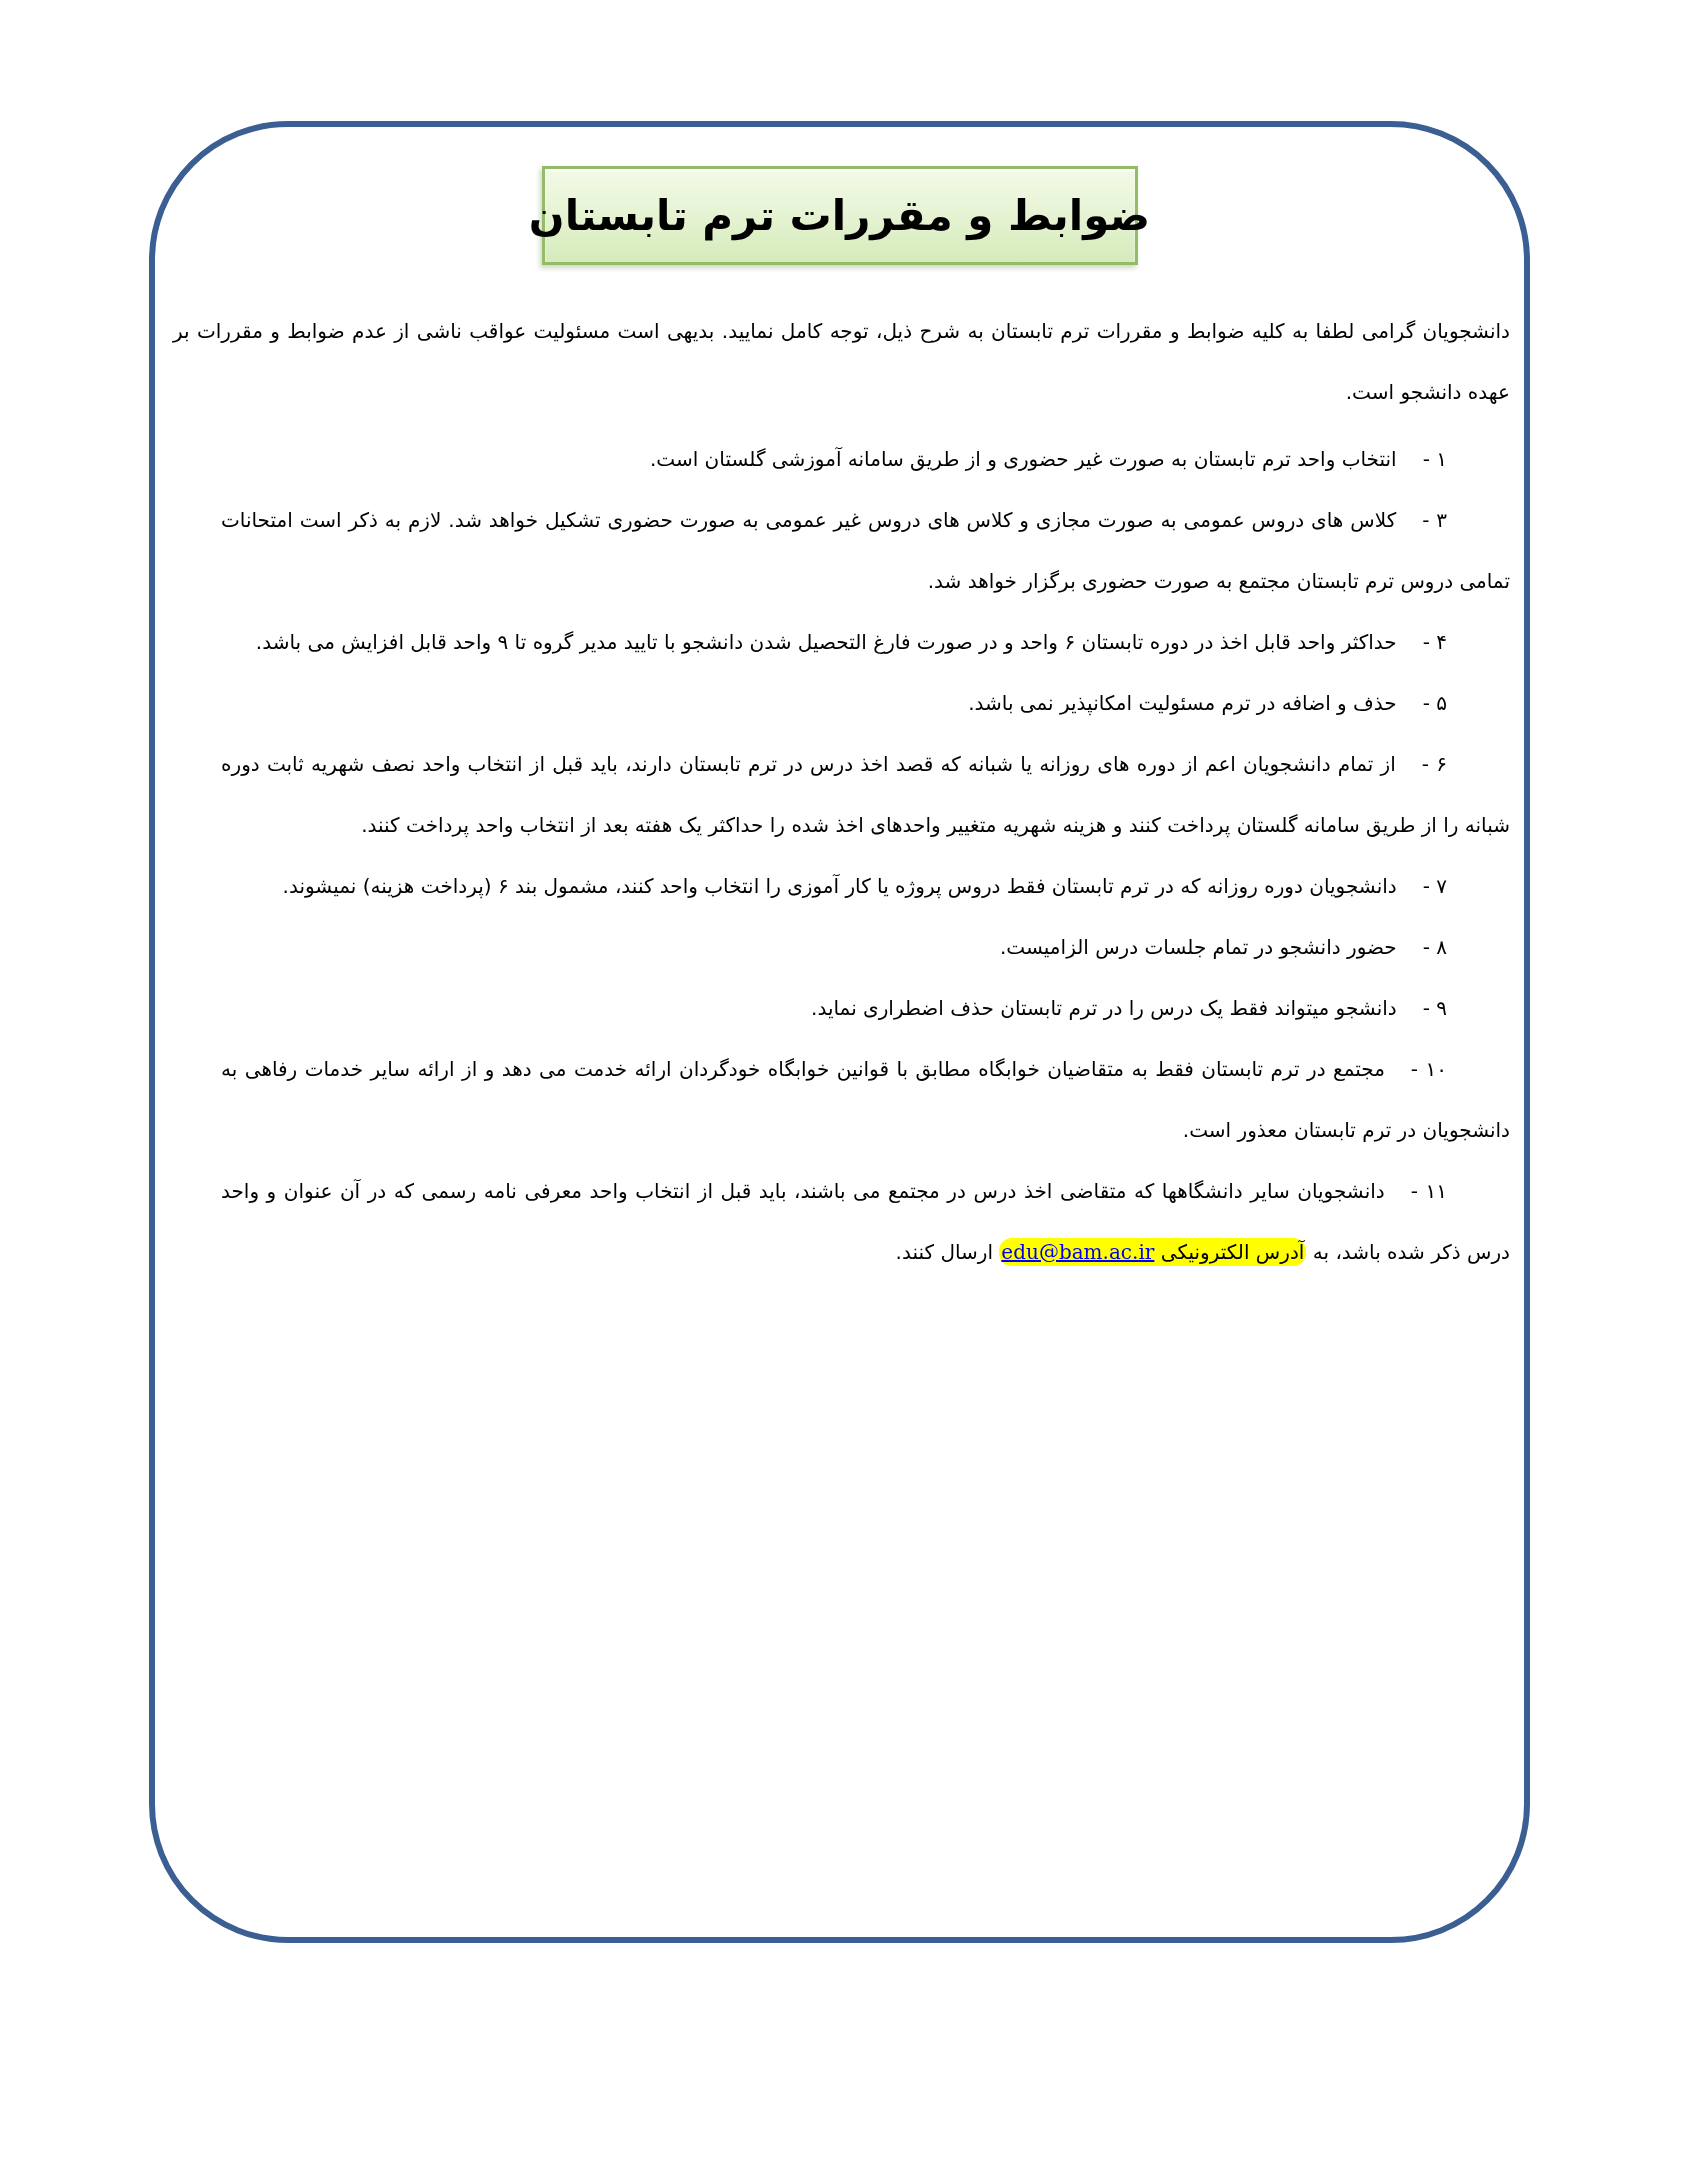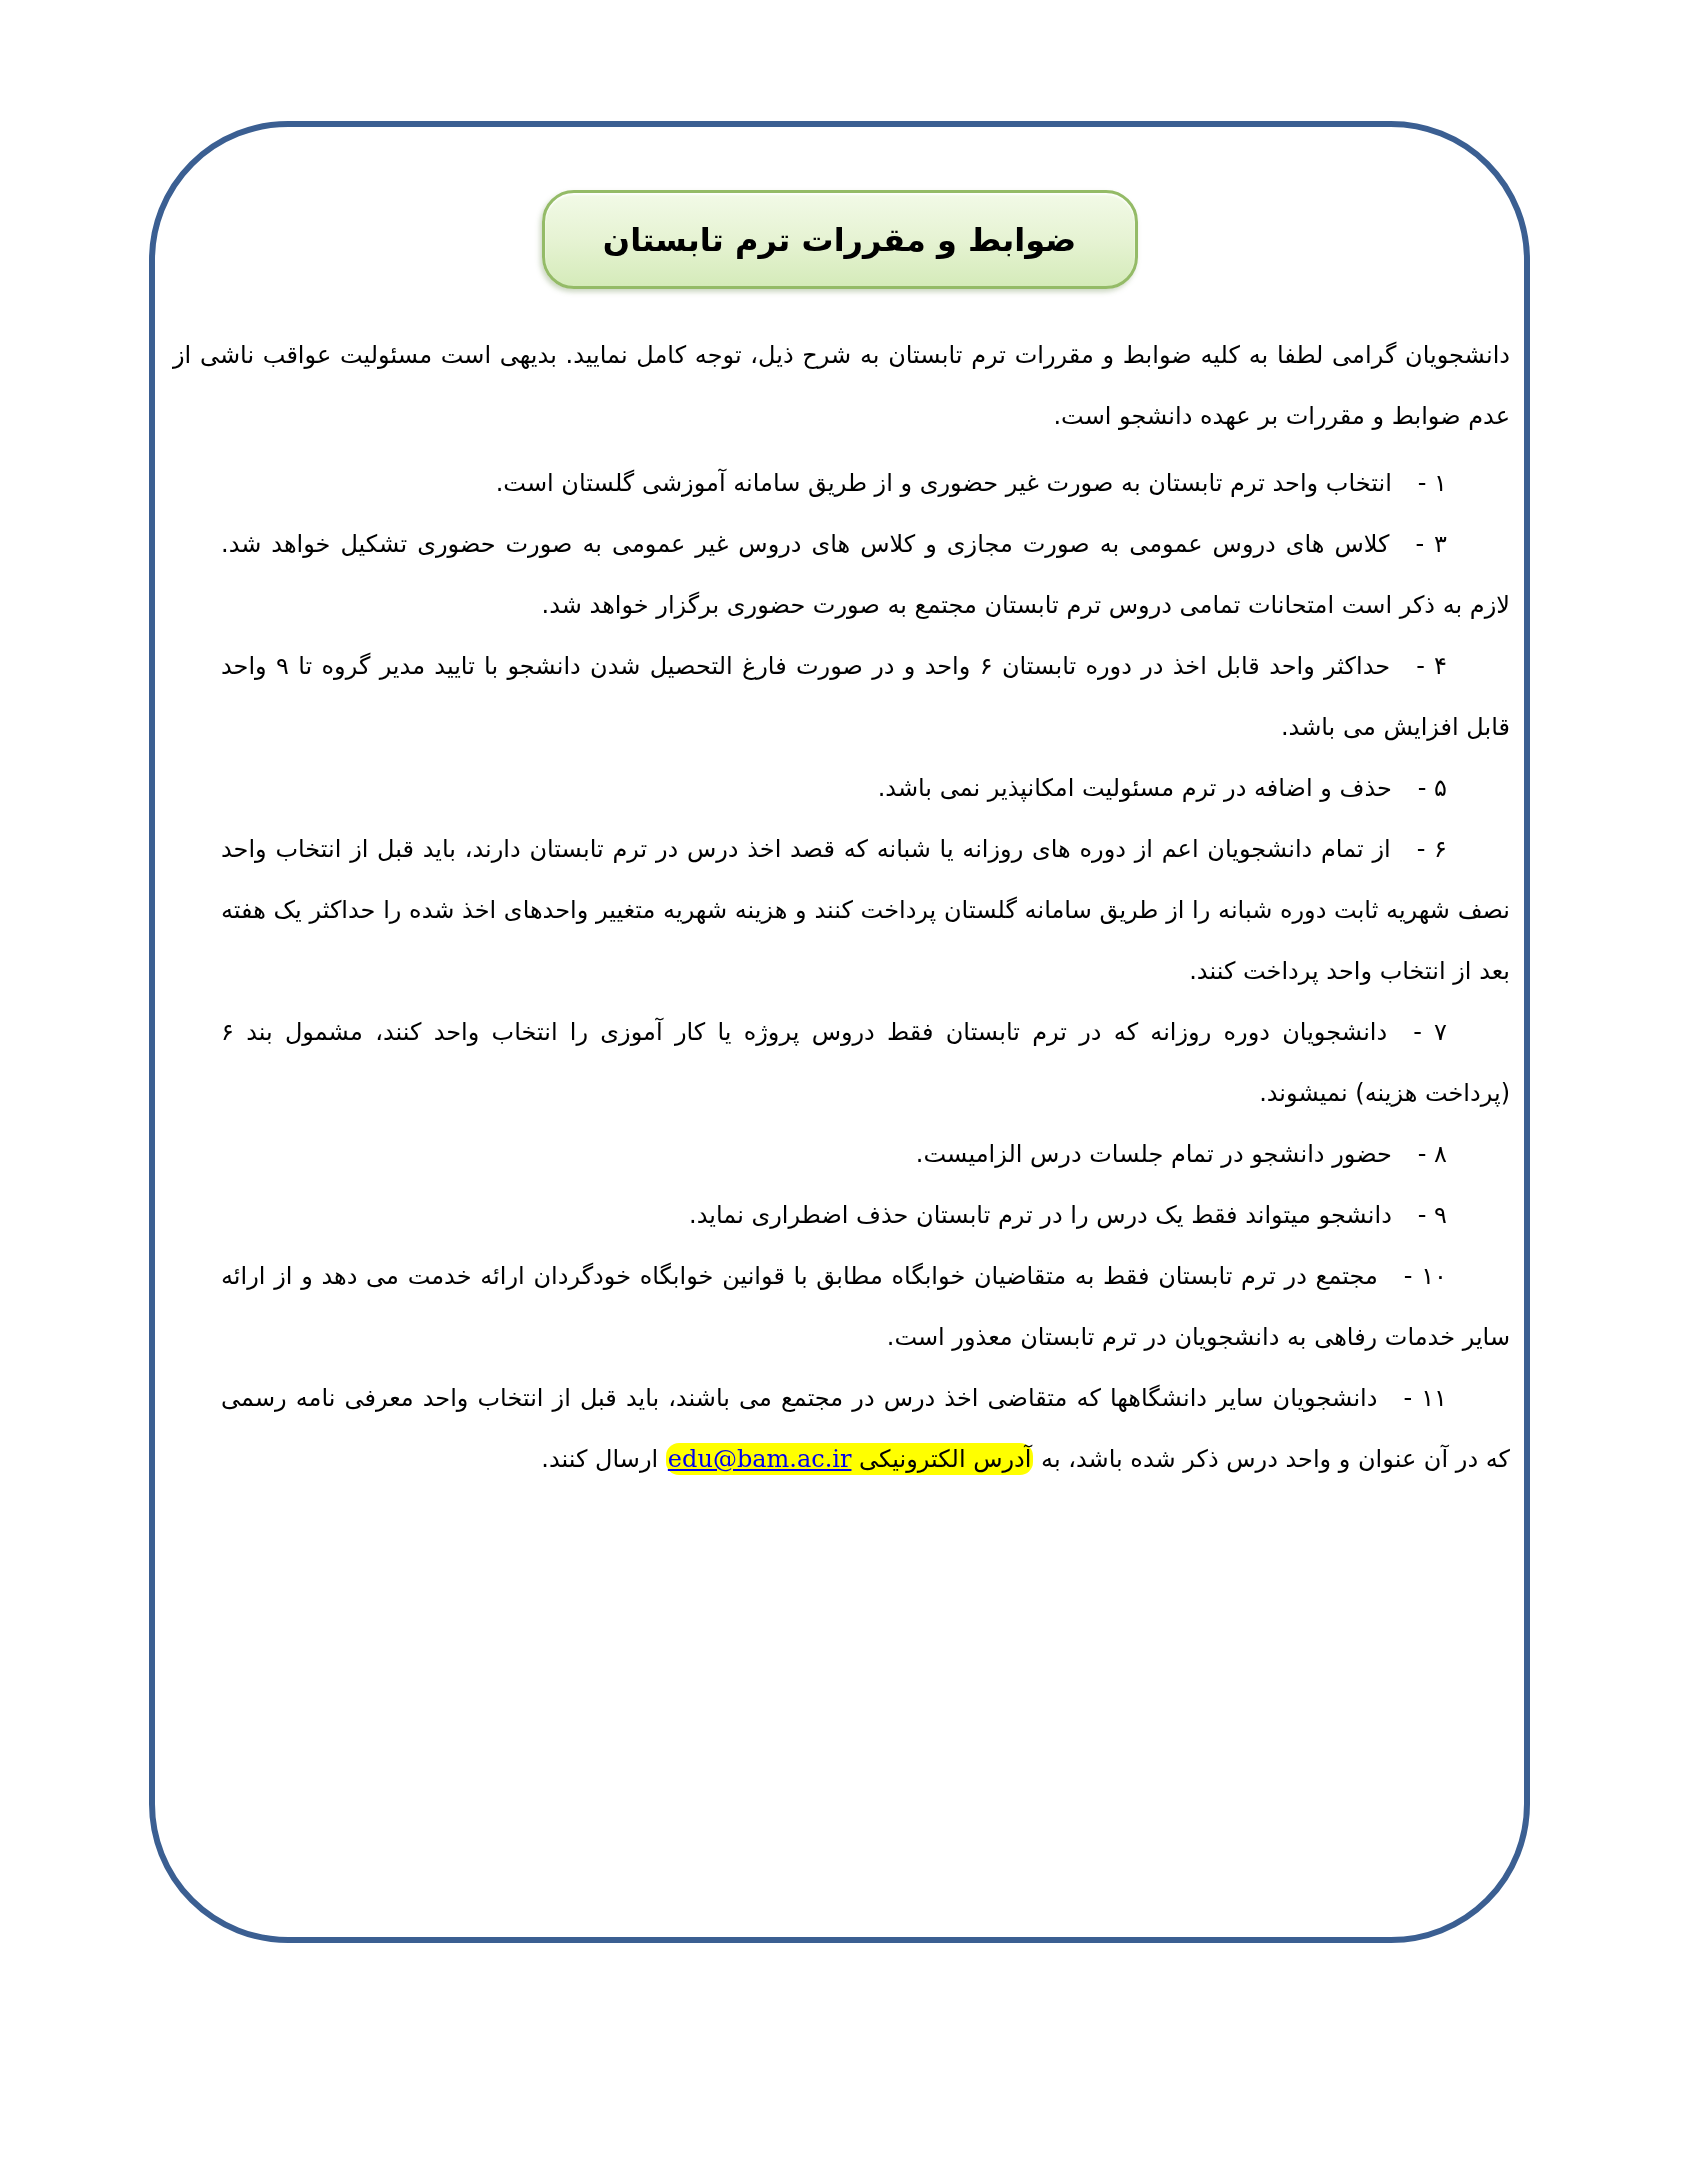--- a/index.html
+++ b/index.html
@@ -21,37 +21,37 @@
     top: 121px;
     width: 1369px;
     height: 1810px;
     border: 6px solid #3B5F92;
     border-radius: 139px;
     background: #ffffff;
   }
   .title-box {
     width: 590px;
     height: 93px;
-    margin: 63px auto 0 auto;
+    margin: 39px auto 0 auto;
     border: 3px solid #94BB67;
-    border-radius: 32px;
+    border-radius: 0;
     background: linear-gradient(180deg, #F2FAE7 0%, #E6F3D3 50%, #D5EBBA 100%);
     box-shadow: -2px 3px 5px rgba(110, 140, 80, 0.35), inset 0 2px 2px rgba(255,255,255,0.9);
     display: flex;
     align-items: center;
     justify-content: center;
-    font-size: 32px;
+    font-size: 42px;
     font-weight: bold;
     letter-spacing: 1px;
     white-space: nowrap;
   }
   .content {
     direction: rtl;
     padding: 36px 14px 0 18px;
-    font-size: 24px;
+    font-size: 20px;
     line-height: 61px;
     text-align: justify;
   }
   .intro {
     margin: 0;
     text-align: justify;
     text-align-last: right;
   }
   .rules {
     margin-top: 6px;

